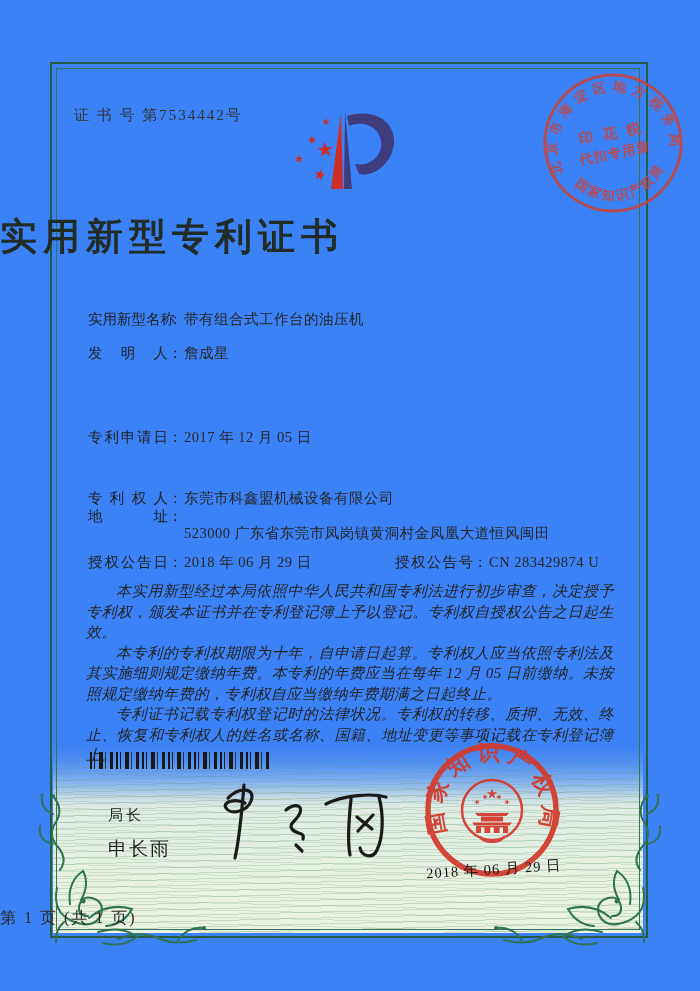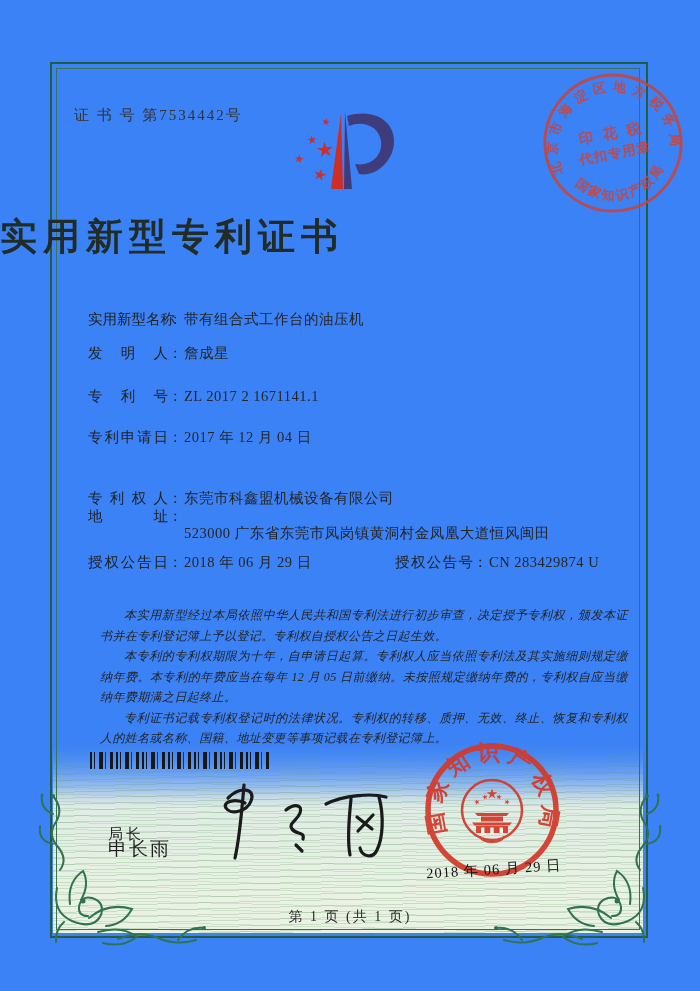--- a/index.html
+++ b/index.html
@@ -21,38 +21,38 @@
   
   .cert-no{position:absolute;left:74px;top:106px;font-size:15px;letter-spacing:2px;color:#333;z-index:4;}
   .title{position:absolute;left:0;top:212px;width:700px;text-align:left;font-size:37px;
          font-weight:600;letter-spacing:6px;color:#222c26;z-index:4;}
   .frow{position:absolute;left:88px;width:560px;font-size:14.5px;line-height:20px;z-index:4;white-space:nowrap;}
   .flabel{display:inline-block;width:80px;text-align:justify;text-align-last:justify;vertical-align:top;color:#222;}
   .fcolon{display:inline-block;width:16px;vertical-align:top;color:#222;}
   .fval{display:inline-block;vertical-align:top;color:#262626;letter-spacing:.5px;}
   .fval2{position:absolute;left:307px;top:0;}
   .addr-line{line-height:23px;margin-top:16px;}
-  .body-text{position:absolute;left:100px;top:581px;width:528px;z-index:4;font-size:12px;
-             line-height:20.5px;text-align:justify;color:#242424;font-style:italic;letter-spacing:.4px;margin-top:24px;}
+  .body-text{position:absolute;left:86px;top:581px;width:528px;z-index:4;font-size:15px;
+             line-height:20.5px;text-align:justify;color:#242424;font-style:italic;letter-spacing:.4px;}
   .body-text p{margin:0;text-indent:2em;}
   .barcode{position:absolute;left:90px;top:752px;width:180px;height:17px;z-index:4;
       background:repeating-linear-gradient(90deg,
         #181818 0 2px, rgba(0,0,0,0) 2px 4px,
         #181818 4px 5px, rgba(0,0,0,0) 5px 9px,
         #181818 9px 13px, rgba(0,0,0,0) 13px 15px,
         #303030 15px 16px, rgba(0,0,0,0) 16px 20px,
         #181818 20px 23px, rgba(0,0,0,0) 23px 26px);}
-  .sig-title{position:absolute;left:108px;top:806px;font-size:15px;letter-spacing:3px;color:#1f1f1f;z-index:4;margin-top:19px;}
+  .sig-title{position:absolute;left:108px;top:806px;font-size:15px;letter-spacing:3px;color:#1f1f1f;z-index:4;}
   .sig-name{position:absolute;left:108px;top:836px;font-size:19px;letter-spacing:2px;color:#1f1f1f;z-index:4;}
   .signature-svg{position:absolute;left:200px;top:778px;z-index:4;}
   .seal-svg{position:absolute;left:404px;top:722px;z-index:5;opacity:.93;}
   .seal-date{position:absolute;left:426px;top:859px;width:170px;font-size:14.5px;color:#151515;
              transform:rotate(-3.5deg);z-index:6;letter-spacing:1px;}
   .tax-stamp-svg{position:absolute;left:534px;top:64px;z-index:5;transform:rotate(-11deg);opacity:.88;}
-  .footer{position:absolute;left:0;top:908px;width:700px;text-align:center;font-size:14px;
+  .footer{position:absolute;left:0;top:908px;width:700px;font-size:16px;
           color:#2a2a2a;letter-spacing:2px;z-index:4;}
   .flourish{position:absolute;z-index:4;}
   .flourish.bl{left:26px;top:792px;}
   .flourish.br{right:26px;top:792px;transform:scaleX(-1);}
   .logo-svg{position:absolute;left:291px;top:104px;z-index:4;}
   .hidden-defs{position:absolute;width:0;height:0;overflow:hidden;}
 </style>
 </head>
 <body>
 
@@ -145,25 +145,22 @@
   </svg>
 
   <div class="title">实用新型专利证书</div>
 
   <div class="frow" style="top:309px">
     <span class="flabel">实用新型名称</span><span class="fcolon">：</span><span class="fval">带有组合式工作台的油压机</span>
   </div>
   <div class="frow" style="top:343px">
     <span class="flabel">发明人</span><span class="fcolon">：</span><span class="fval">詹成星</span>
   </div>
-  <div class="frow" style="top:386px">
-    <span class="flabel">专利号</span><span class="fcolon">：</span><span class="fval">ZL 2017 2 1671141.1</span>
-  </div>
   <div class="frow" style="top:427px">
-    <span class="flabel">专利申请日</span><span class="fcolon">：</span><span class="fval">2017 年 12 月 04 日</span>
+    <span class="flabel">专利申请日</span><span class="fcolon">：</span><span class="fval">2017 年 12 月 05 日</span>
   </div>
   <div class="frow" style="top:488px">
     <span class="flabel">专利权人</span><span class="fcolon">：</span><span class="fval">东莞市科鑫盟机械设备有限公司</span>
   </div>
   <div class="frow" style="top:506px">
     <span class="flabel">地址</span><span class="fcolon">：</span><span class="fval"><span class="addr-line" style="display:block">523000 广东省东莞市凤岗镇黄洞村金凤凰大道恒风闽田</span></span>
   </div>
   <div class="frow" style="top:552px">
     <span class="flabel">授权公告日</span><span class="fcolon">：</span><span class="fval">2018 年 06 月 29 日</span>
     <span class="fval2"><span class="flabel" style="width:78px">授权公告号</span><span class="fcolon">：</span><span class="fval">CN 283429874 U</span></span>

